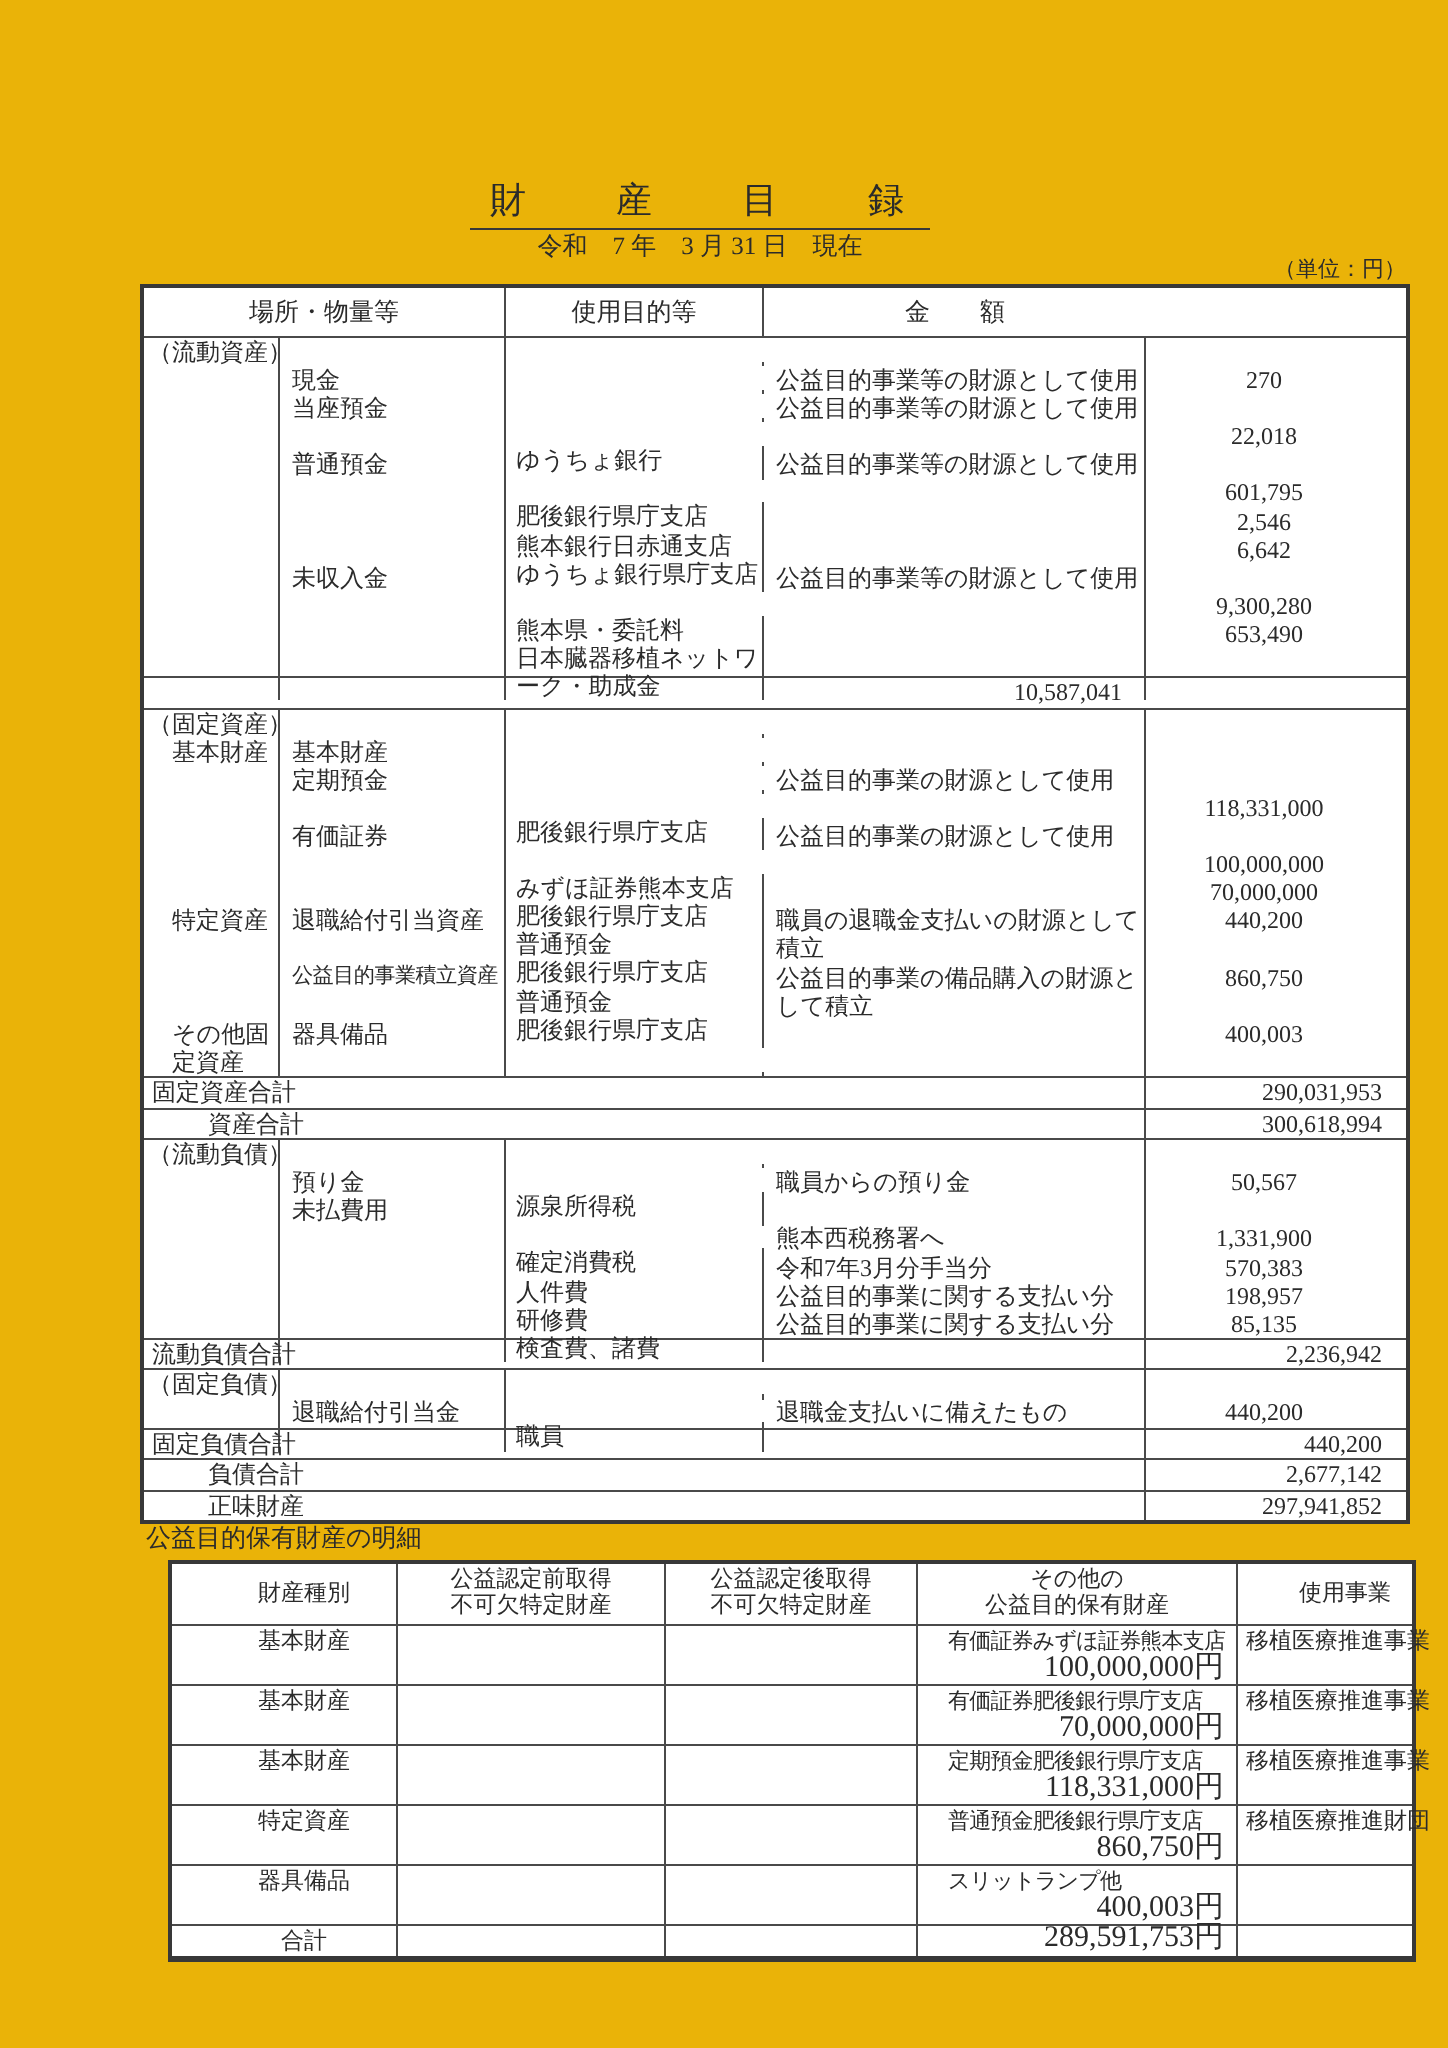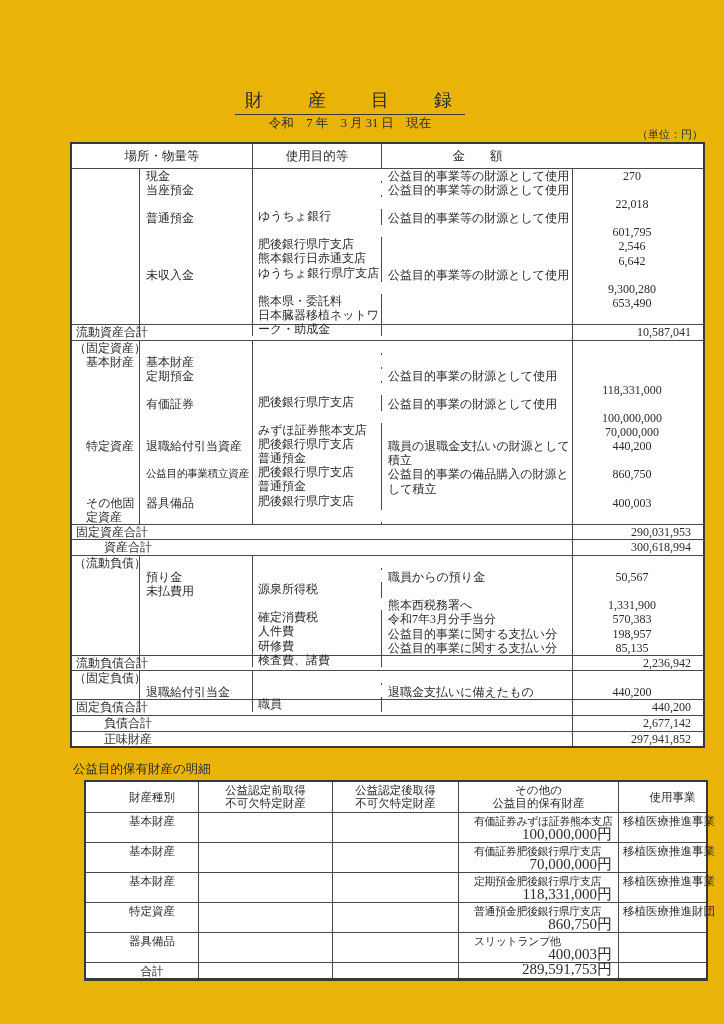--- a/index.html
+++ b/index.html
@@ -126,20 +126,27 @@
 
   <div class="t1">
     <div class="t1-header">
       <div class="t1h">場所・物量等</div>
       <div class="t1h">使用目的等</div>
       <div class="t1h">金　　額</div>
     </div>
     <div>
         <div class="t1-section">
           <div class="t1-line">
+            <div class="t1c c0">（流動資産）</div>
+            <div class="t1c c1"></div>
+            <div class="t1c c2"></div>
+            <div class="t1c c3"></div>
+            <div class="t1c c4"></div>
+          </div>
+          <div class="t1-line">
             <div class="t1c c0"></div>
             <div class="t1c c1">現金</div>
             <div class="t1c c2"></div>
             <div class="t1c c3">公益目的事業等の財源として使用</div>
             <div class="t1c c4">270</div>
           </div>
           <div class="t1-line">
             <div class="t1c c0"></div>
             <div class="t1c c1">当座預金</div>
             <div class="t1c c2"></div>
@@ -204,21 +211,20 @@
           </div>
           <div class="t1-line">
             <div class="t1c c0"></div>
             <div class="t1c c1"></div>
             <div class="t1c c2">ーク・助成金</div>
             <div class="t1c c3"></div>
             <div class="t1c c4"></div>
           </div>
         </div>
         <div class="t1-total bt">
-          <div class="t1-total-label">流動資産合計</div>
           <div class="t1-total-amount">10,587,041</div>
         </div>
         <div class="t1-section bt">
           <div class="t1-line">
             <div class="t1c c0">（固定資産）</div>
             <div class="t1c c1"></div>
             <div class="t1c c2"></div>
             <div class="t1c c3"></div>
             <div class="t1c c4"></div>
           </div>

